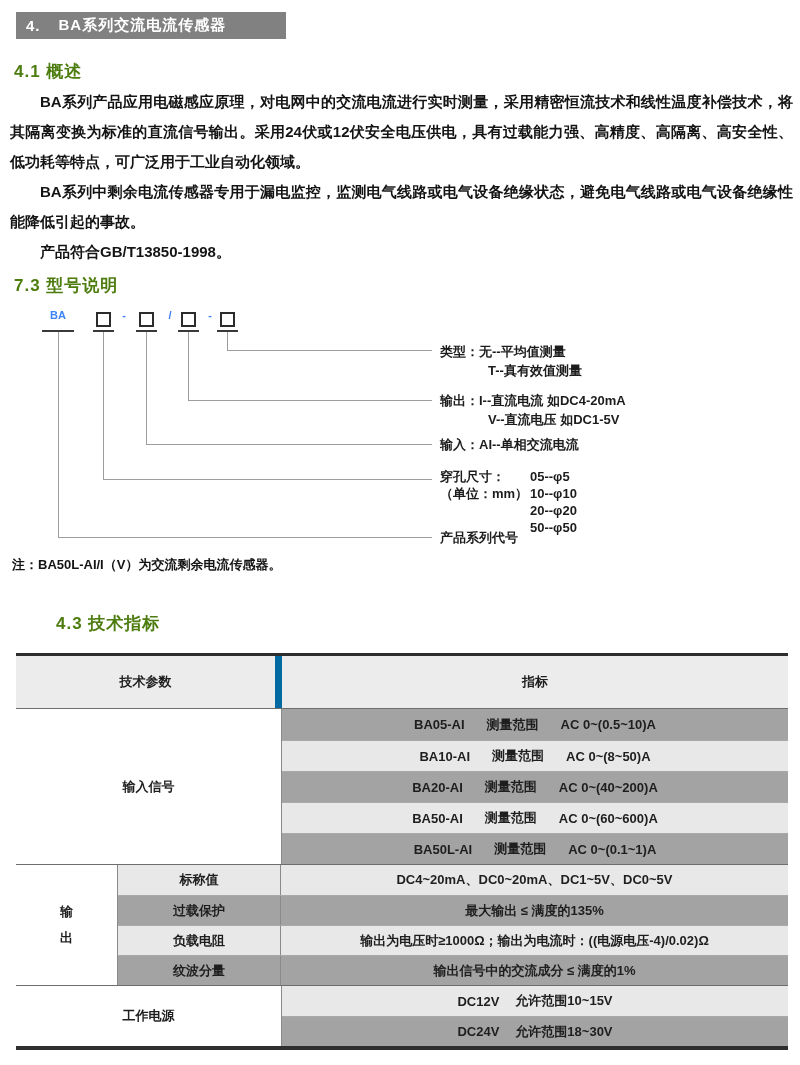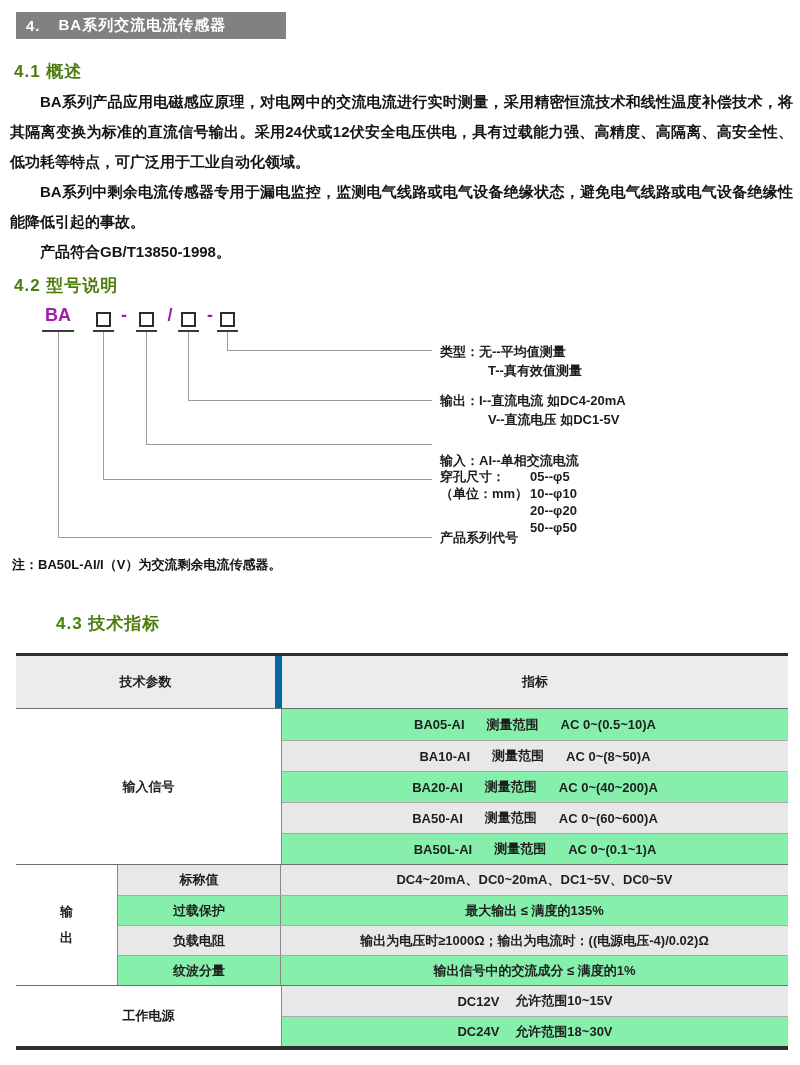--- a/index.html
+++ b/index.html
@@ -37,21 +37,21 @@
   .overview-text {
     position:absolute; left:10px; top:87px; width:783px;
     font-size:15px; font-weight:600; color:#141414;
     line-height:30px; text-align:justify;
   }
   .overview-text p { text-indent:2em; }
   
   .diagram { position:absolute; left:0; top:300px; width:800px; height:252px; }
   .diagram .code-txt {
     position:absolute; top:6px; height:18px;
-    font-size:18px; font-weight:bold; color:#a21caf;
+    font-size:11px; font-weight:bold; color:#3b82f6;
     text-align:center; line-height:18px;
   }
   .d-box {
     position:absolute; top:12px; width:15px; height:15px;
     border:2px solid #2c2c2c; background:#fff;
   }
   .d-underline { position:absolute; top:30px; height:2px; background:#3a3a3a; }
   .d-vline { position:absolute; width:1px; background:#9d9d9d; top:32px; }
   .d-hline { position:absolute; height:1px; background:#9d9d9d; }
   .d-label {
@@ -91,40 +91,40 @@
   .in-row { height:31px; gap:22px; }
   .out-row { height:30px; }
   .out-row .sub-label {
     width:163px; align-self:stretch;
     display:flex; align-items:center; justify-content:center;
     border-right:1px solid #8a8a8a;
   }
   .out-row .sub-value { flex:1; display:flex; align-items:center; justify-content:center; }
   .pw-row { height:30px; gap:16px; }
   .row-gray { background:#e8e8e8; }
-  .row-white { background:#86efac;text-align:center; }
+  .row-white { background:#a3a3a3;text-align:center; }
 </style>
 </head>
 <body>
 
 <div class="page">
 
   <div class="title-bar">
     <span class="num">4.</span>
     <span>BA系列交流电流传感器</span>
   </div>
 
   <div class="sec-heading h-overview">4.1 概述</div>
   <div class="overview-text">
     <p>BA系列产品应用电磁感应原理，对电网中的交流电流进行实时测量，采用精密恒流技术和线性温度补偿技术，将其隔离变换为标准的直流信号输出。采用24伏或12伏安全电压供电，具有过载能力强、高精度、高隔离、高安全性、低功耗等特点，可广泛用于工业自动化领域。</p>
     <p>BA系列中剩余电流传感器专用于漏电监控，监测电气线路或电气设备绝缘状态，避免电气线路或电气设备绝缘性能降低引起的事故。</p>
     <p>产品符合GB/T13850-1998。</p>
   </div>
 
-  <div class="sec-heading h-model">4.2 型号说明</div>
+  <div class="sec-heading h-model">7.3 型号说明</div>
 
   <div class="diagram">
 
     <span class="code-txt" style="left:42px;width:32px;">BA</span>
     <span class="d-box" style="left:96px;"></span>
     <span class="code-txt" style="left:115px;width:18px;">-</span>
     <span class="d-box" style="left:139px;"></span>
     <span class="code-txt" style="left:160px;width:20px;">/</span>
     <span class="d-box" style="left:181px;"></span>
     <span class="code-txt" style="left:201px;width:18px;">-</span>
@@ -149,21 +149,21 @@
     <span class="d-hline" style="left:58px;top:237px;width:374px;"></span>
 
     <div class="d-label" style="top:42px;">
       <div>类型：无--平均值测量</div>
       <div class="indent">T--真有效值测量</div>
     </div>
     <div class="d-label" style="top:91px;">
       <div>输出：I--直流电流 如DC4-20mA</div>
       <div class="indent">V--直流电压 如DC1-5V</div>
     </div>
-    <div class="d-label" style="top:135px;margin-top:16px;">输入：AI--单相交流电流</div>
+    <div class="d-label" style="top:135px;">输入：AI--单相交流电流</div>
     <div class="d-label lbl-hole" style="top:168px;">
       <div class="hole-left">
         <div>穿孔尺寸：</div>
         <div>（单位：mm）</div>
       </div>
       <div class="hole-right">
         <div>05--φ5</div>
         <div>10--φ10</div>
         <div>20--φ20</div>
         <div>50--φ50</div>

